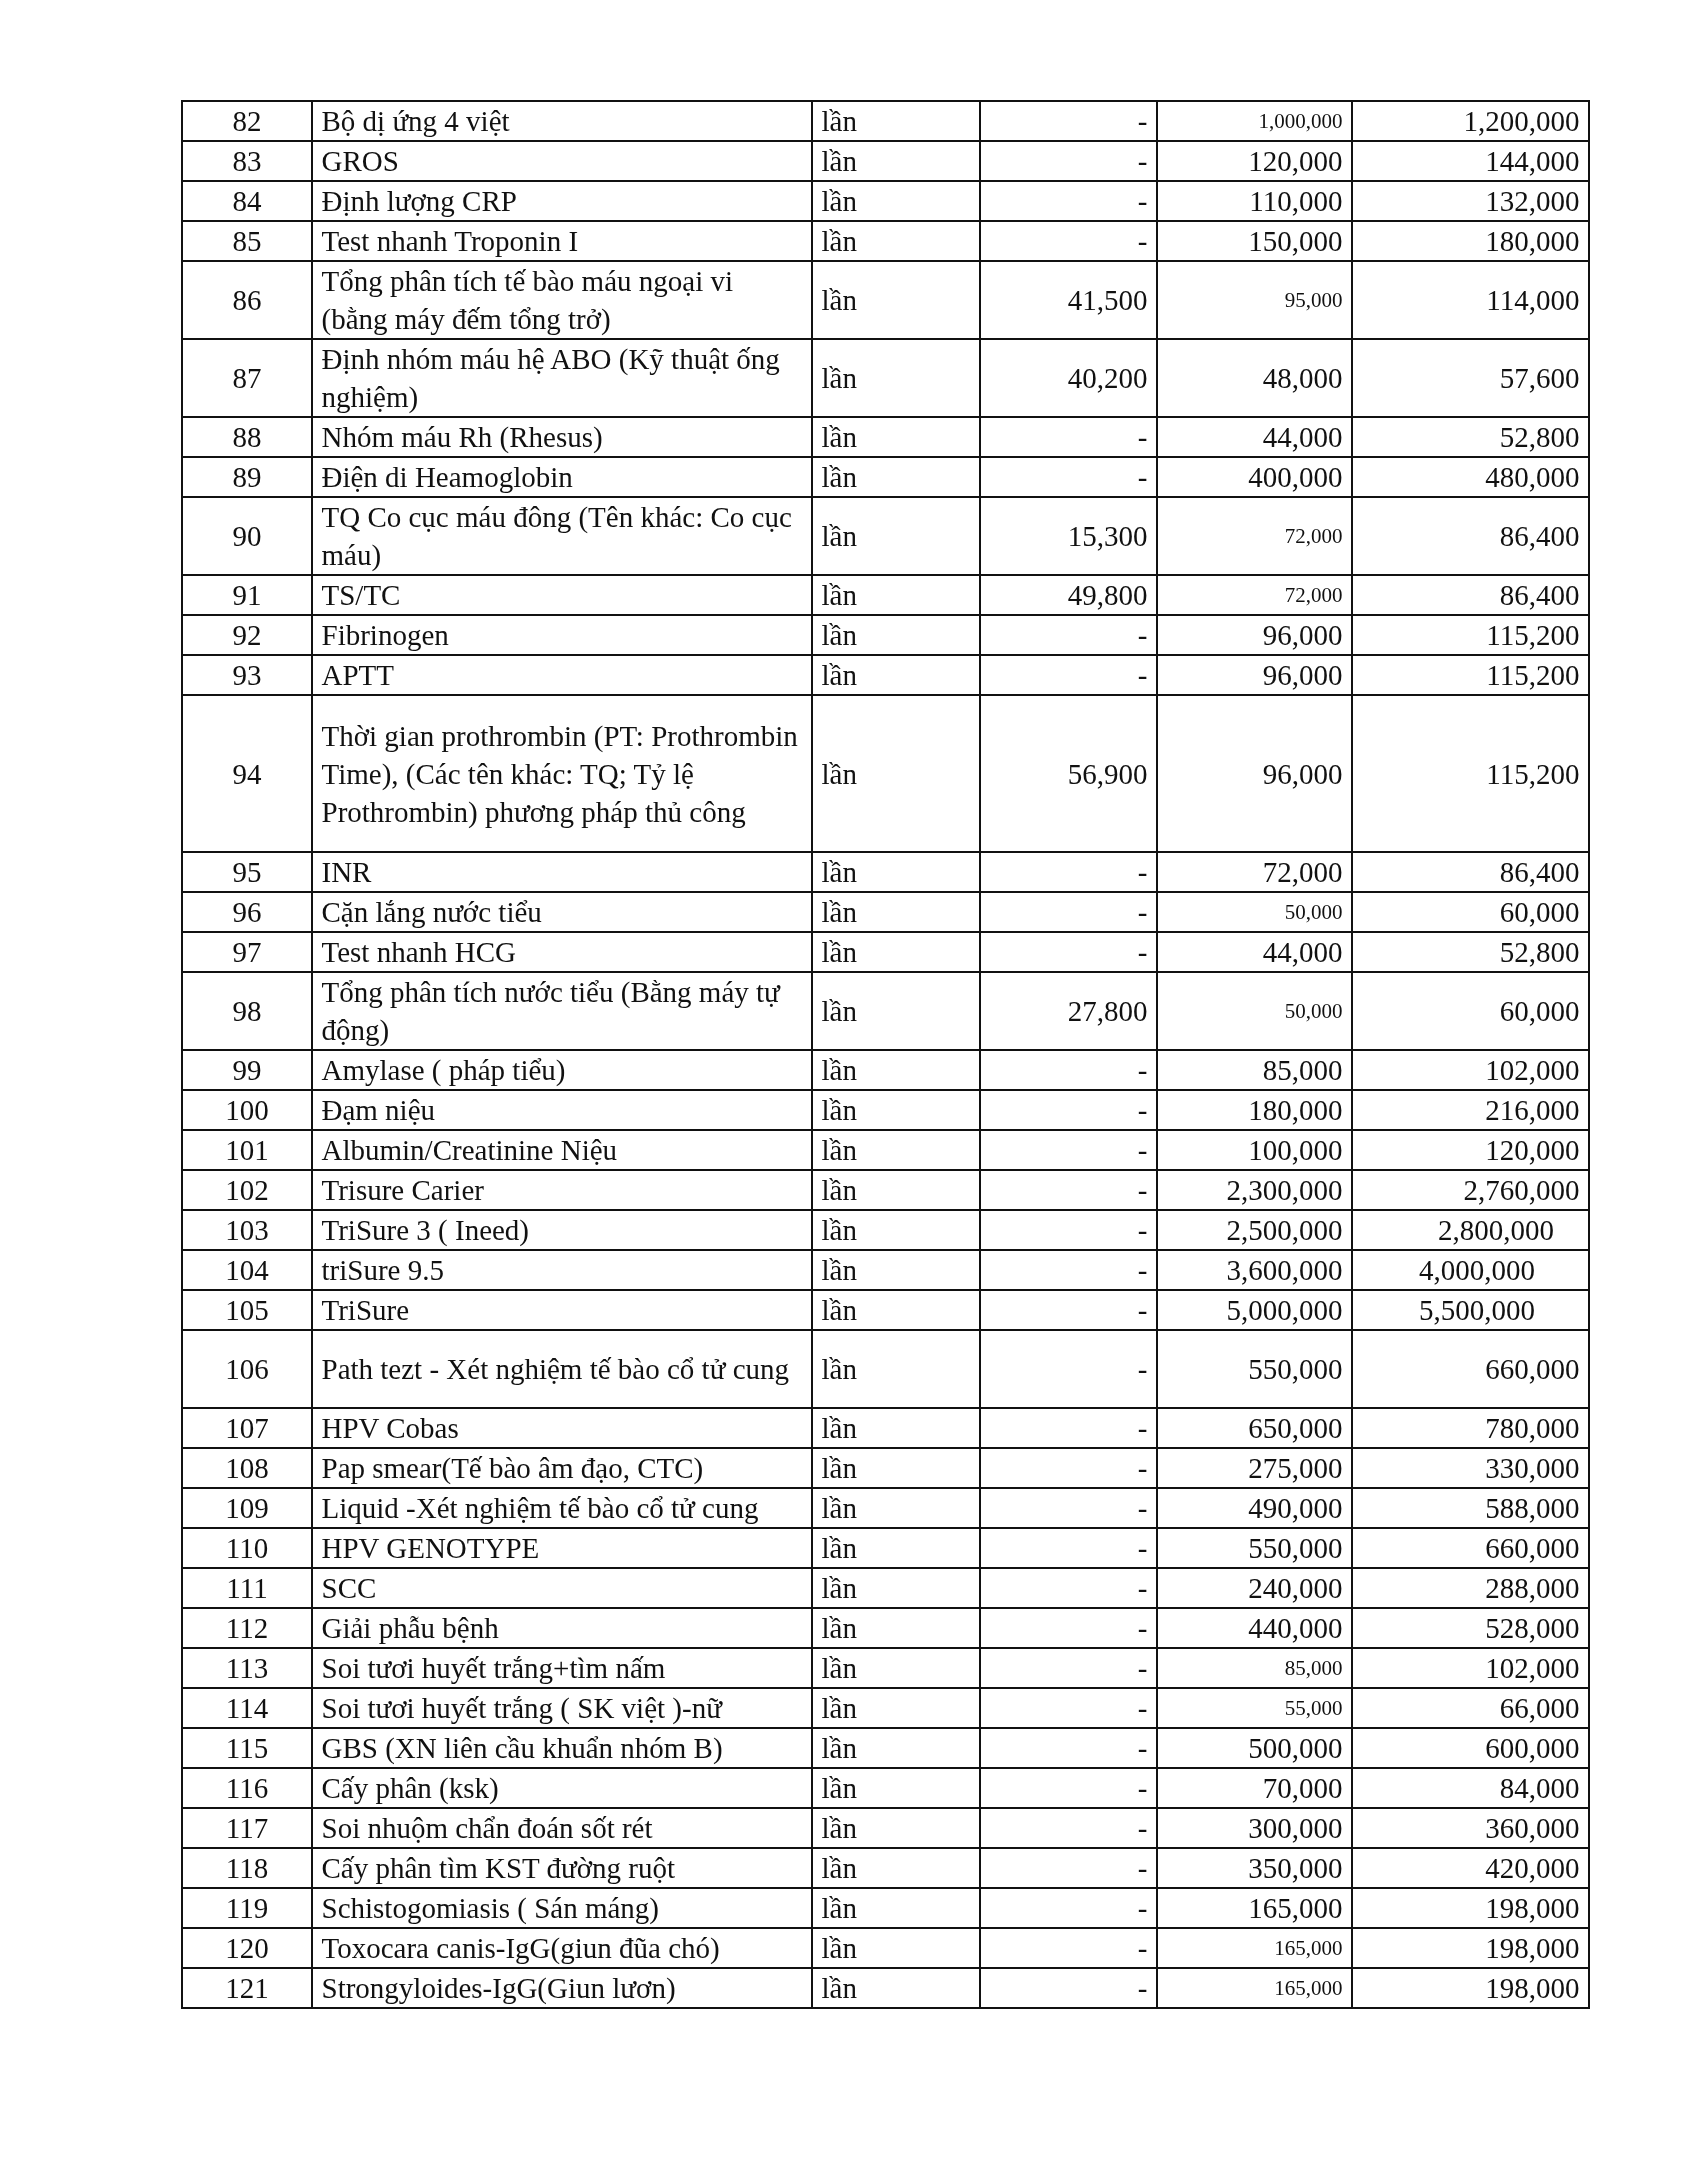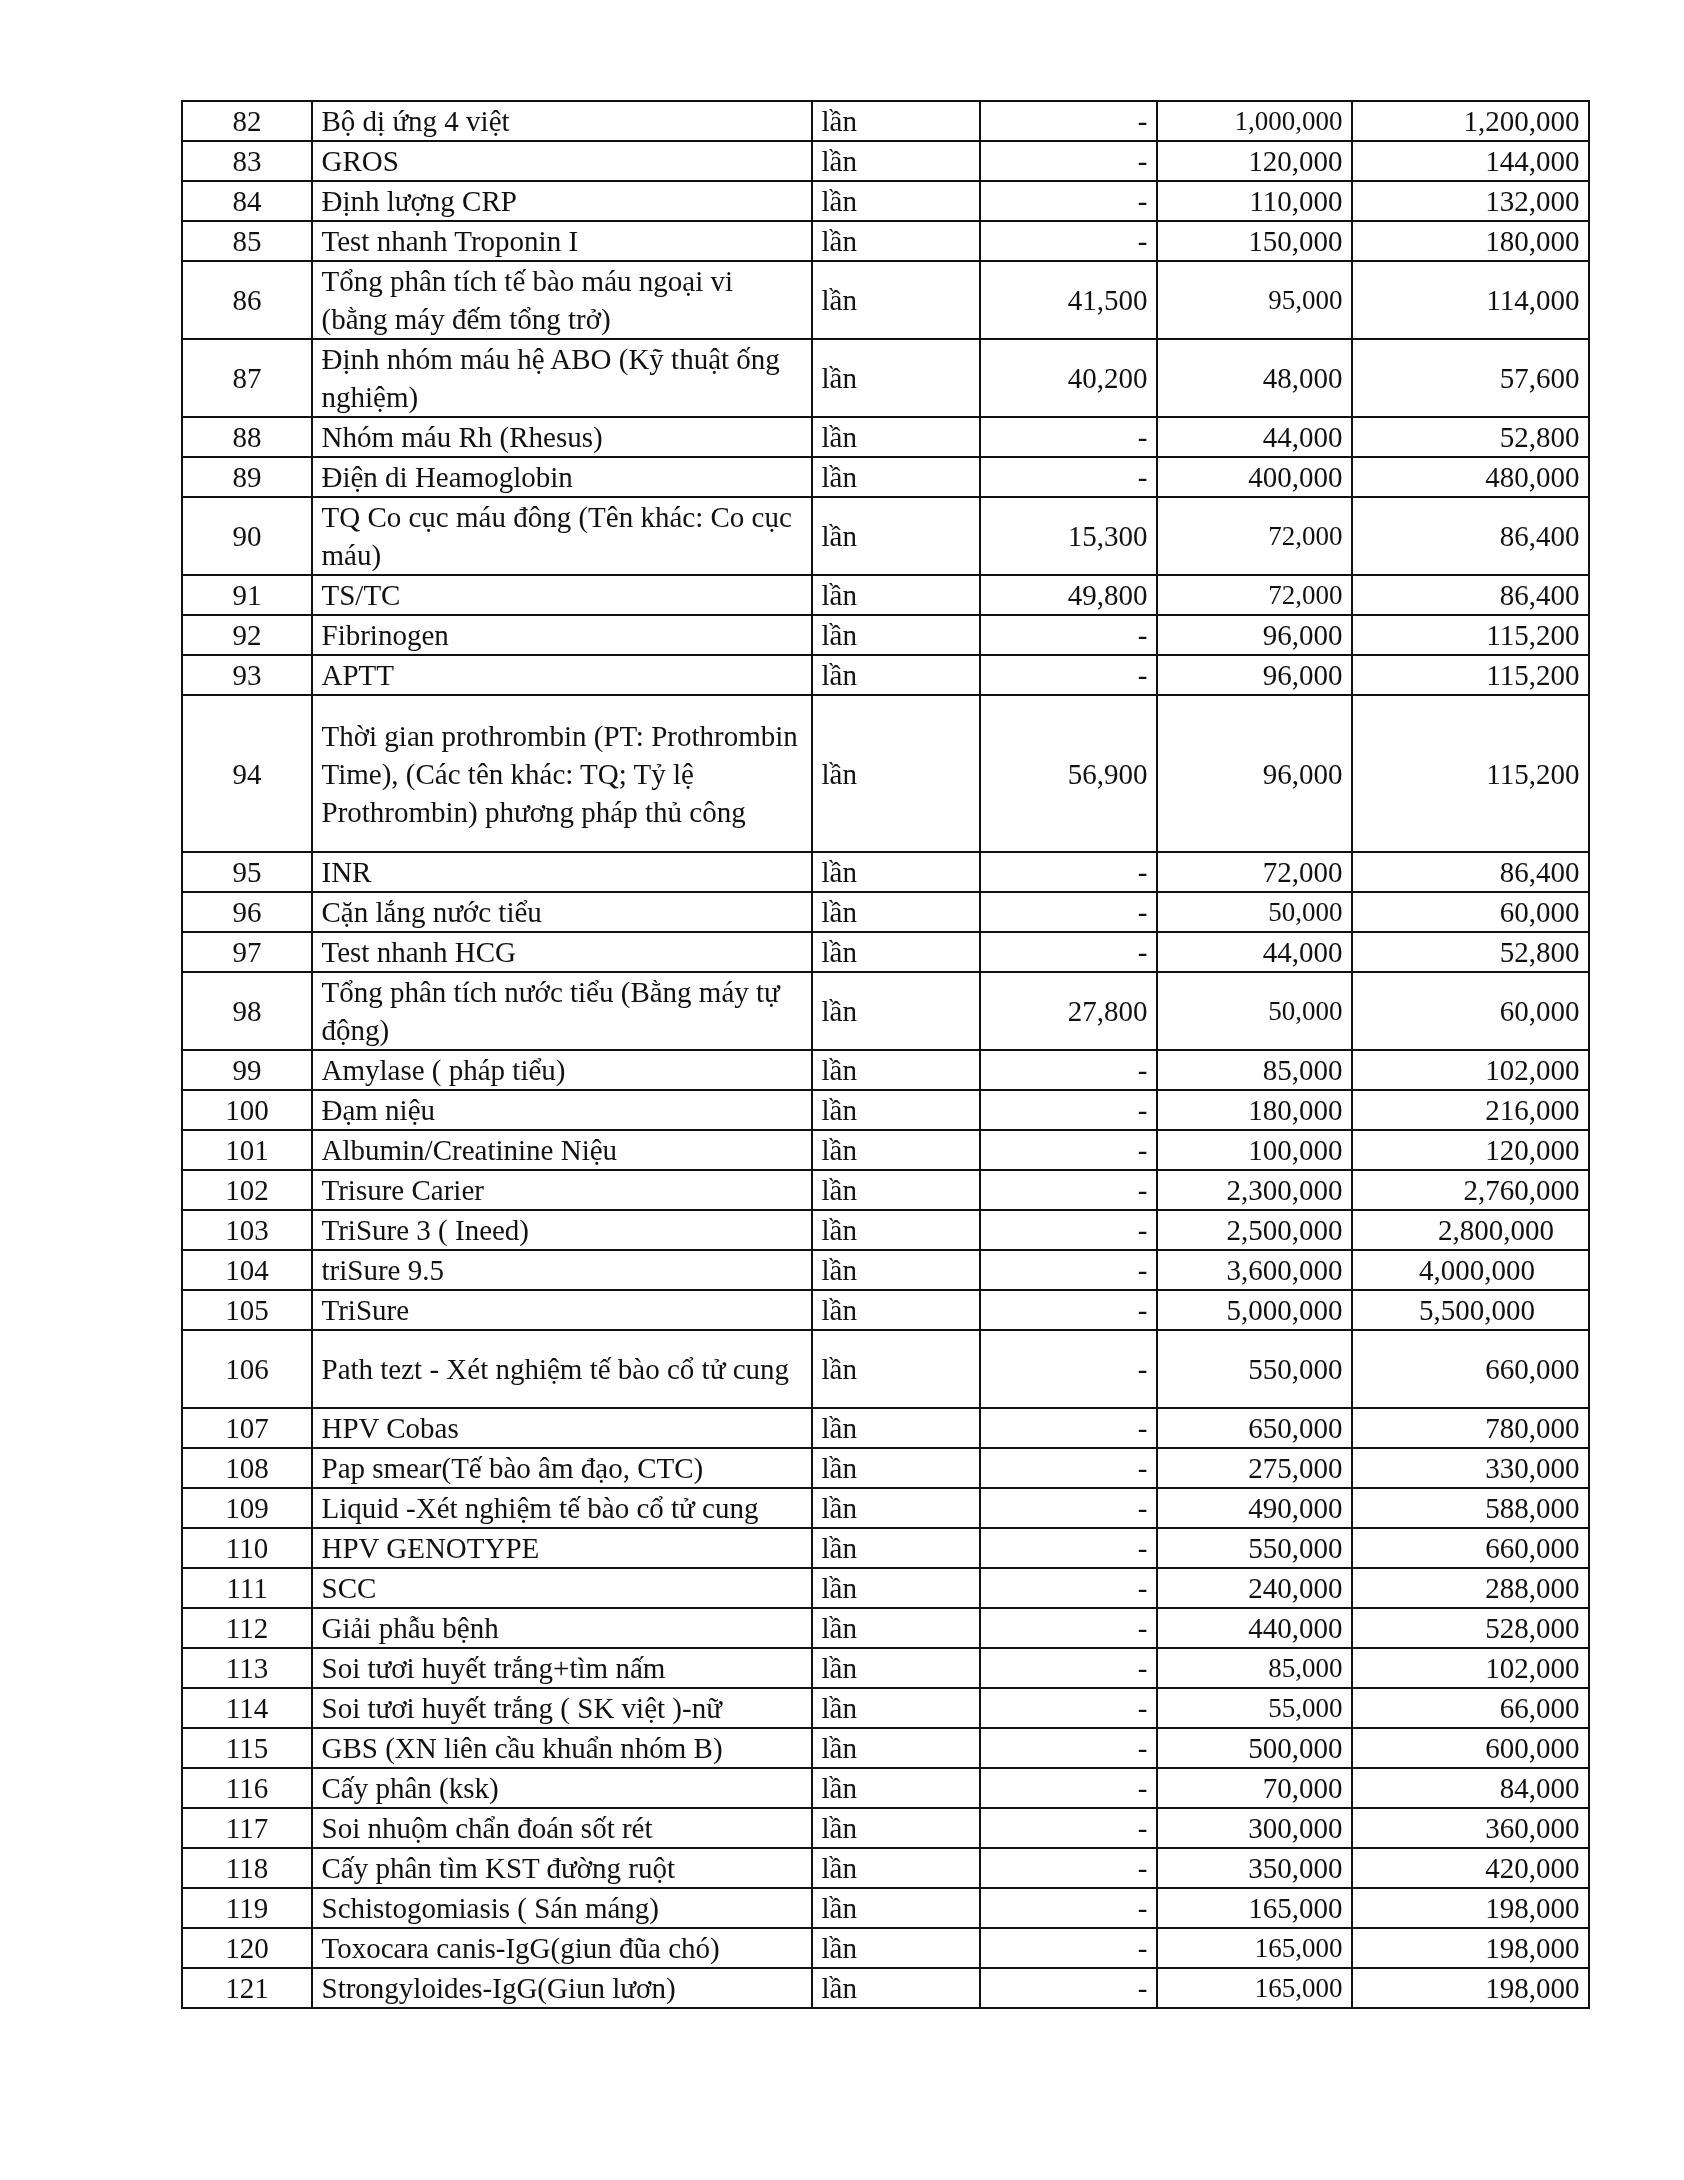--- a/index.html
+++ b/index.html
@@ -24,21 +24,21 @@
   }
   table.price-table tr { height: 39px; }
   table.price-table tr.tall2 { height: 78px; }
   table.price-table tr.tall4 { height: 157px; }
   td.c-stt { text-align: center; }
   td.c-name { text-align: left; padding-left: 5.1px; white-space: normal; }
   td.c-unit { text-align: left; }
   td.c-bhyt { text-align: right; padding-right: 17px; }
   td.c-price { text-align: right; padding-right: 15.3px; }
   td.c-foreign { text-align: right; padding-right: 15.3px; }
-  td.small { font-size: 27px; }
+  td.small { font-size: 21px; }
 </style>
 </head>
 <body>
 
 <div class="page">
   <table class="price-table">
     <colgroup>
       <col style="width:130px">
       <col style="width:500px">
       <col style="width:168px">

